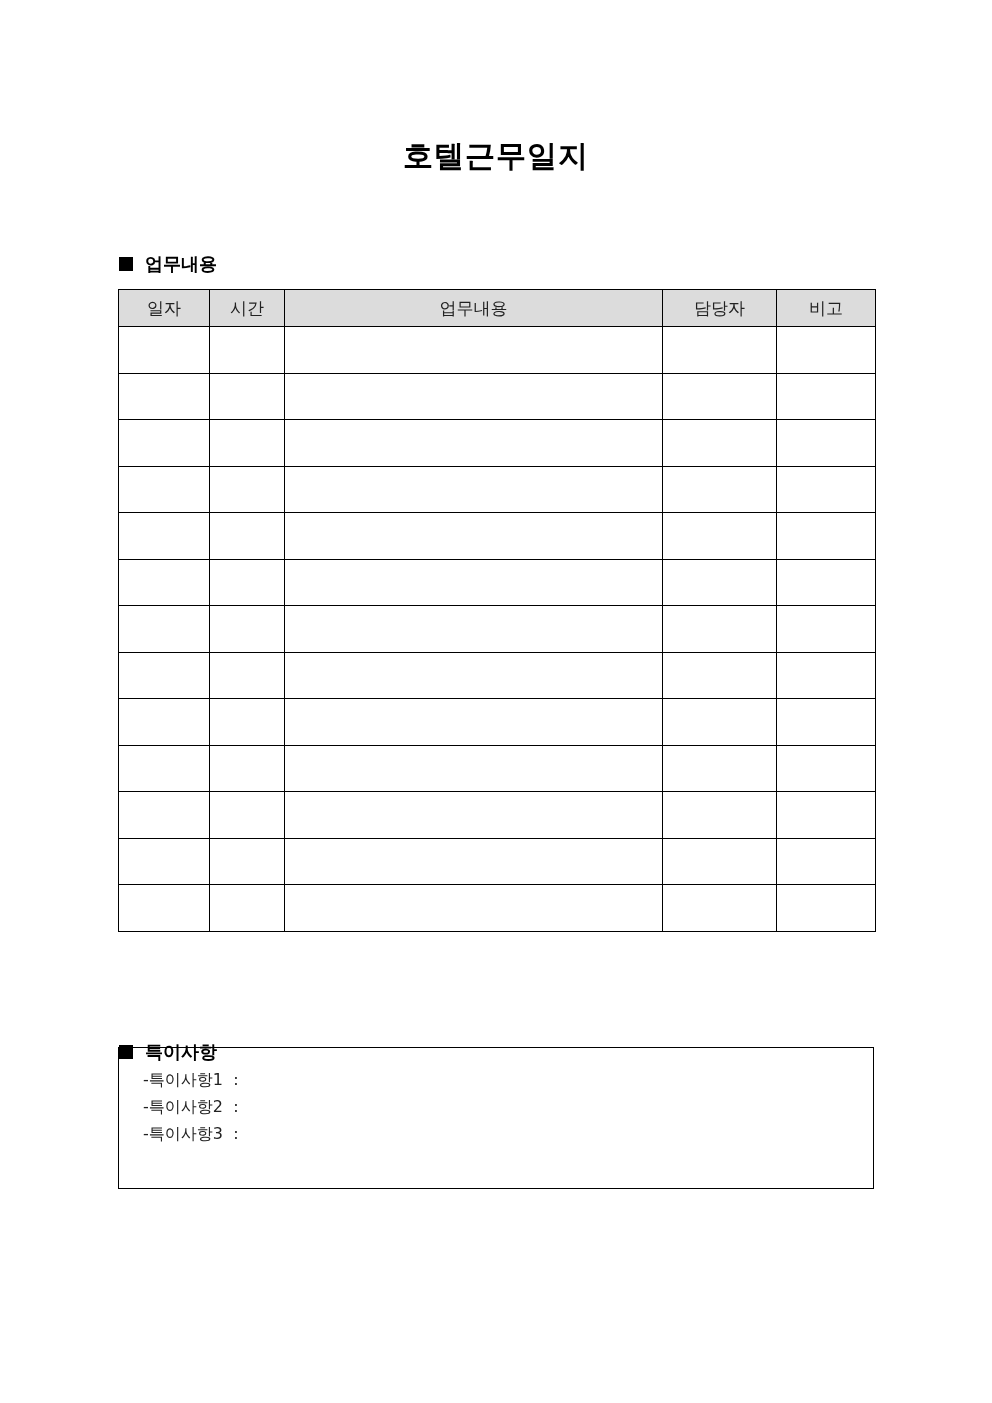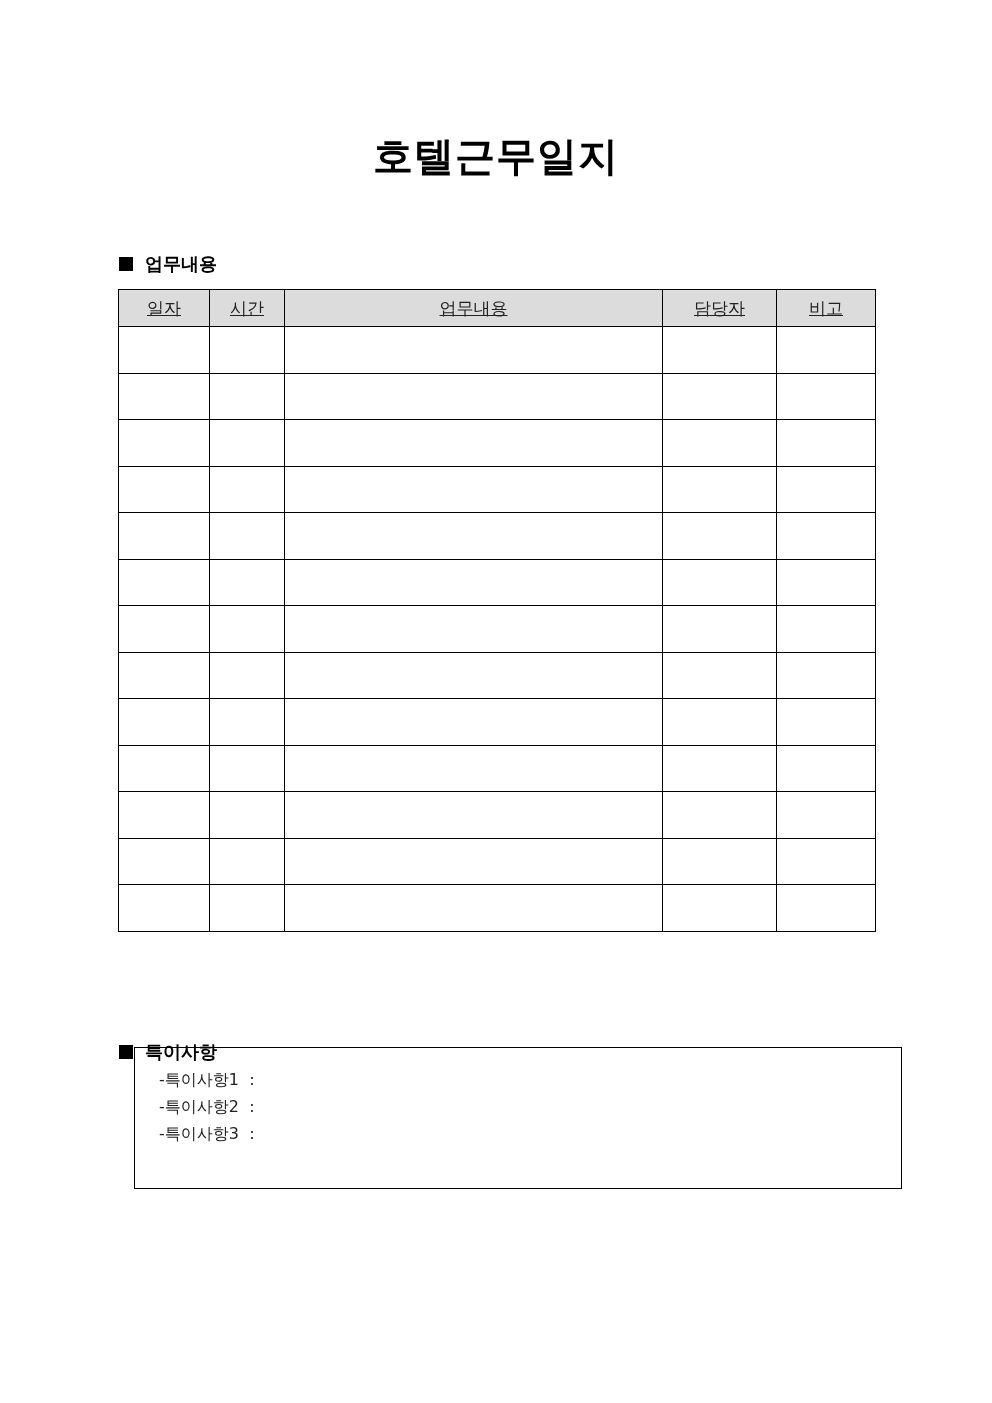--- a/index.html
+++ b/index.html
@@ -1,26 +1,26 @@
 <!DOCTYPE html>
 <html><head>
 <meta charset="utf-8">
 <style>
   html, body { margin: 0; padding: 0; background: #ffffff; }
   body { width: 992px; height: 1403px; position: relative; font-family: "DejaVu Sans", "Liberation Sans", sans-serif; color: #000; }
-  .title { position: absolute; left: 0; top: 134px; width: 992px; text-align: center; font-size: 40px; font-weight: bold; letter-spacing: 1px; line-height: 44px; }
+  .title { position: absolute; left: 0; top: 134px; width: 992px; text-align: center; font-size: 30px; font-weight: bold; letter-spacing: 1px; line-height: 44px; }
   .section-head { position: absolute; left: 119px; font-size: 18px; font-weight: bold; line-height: 24px; display: flex; align-items: center; }
   .section-head .sq { display: inline-block; width: 14px; height: 14px; background: #000; margin-right: 12px; }
   .sec1 { top: 252px; }
   .sec2 { top: 1040px; }
   table.log { position: absolute; left: 118px; top: 289px; width: 757px; border-collapse: collapse; table-layout: fixed; }
   table.log th, table.log td { border: 1.5px solid #000; padding: 0; }
-  table.log th { background: #dcdcdc; height: 36px; font-weight: normal; font-size: 17px; color: #222; text-align: center; text-decoration: underline; }
+  table.log th { background: #dcdcdc; height: 36px; font-weight: normal; font-size: 17px; color: #222; text-align: center; }
   table.log td { height: 45.5px; }
-  .notes { position: absolute; left: 134px; top: 1047px; width: 754px; height: 140px; border: 1.5px solid #000; padding-left: 12px; }
+  .notes { position: absolute; left: 118px; top: 1047px; width: 754px; height: 140px; border: 1.5px solid #000; }
   .notes ul { list-style: none; margin: 0; padding: 0; position: absolute; left: 24px; top: 18px; }
   .notes li { font-size: 16px; line-height: 27px; color: #222; white-space: pre; }
 </style>
 </head>
 <body>
 
 <div class="title">호텔근무일지</div>
 
 <div class="section-head sec1">
   <span class="sq"></span>

